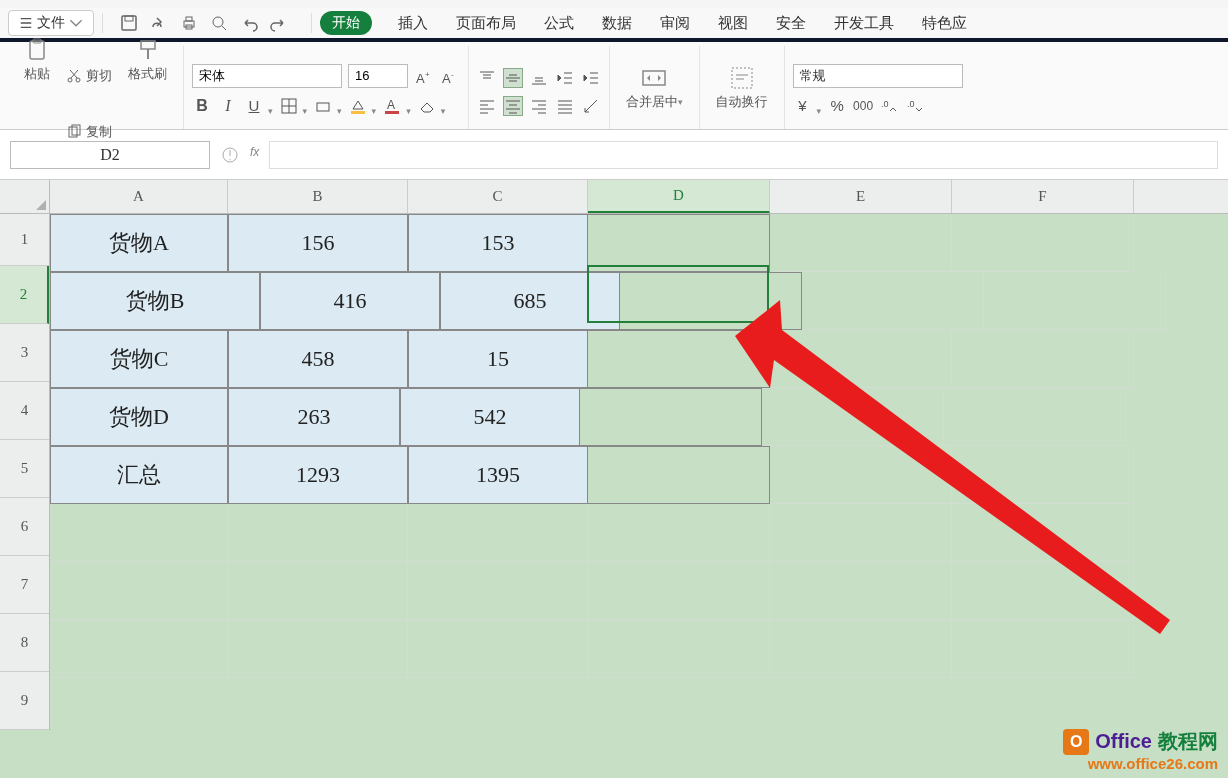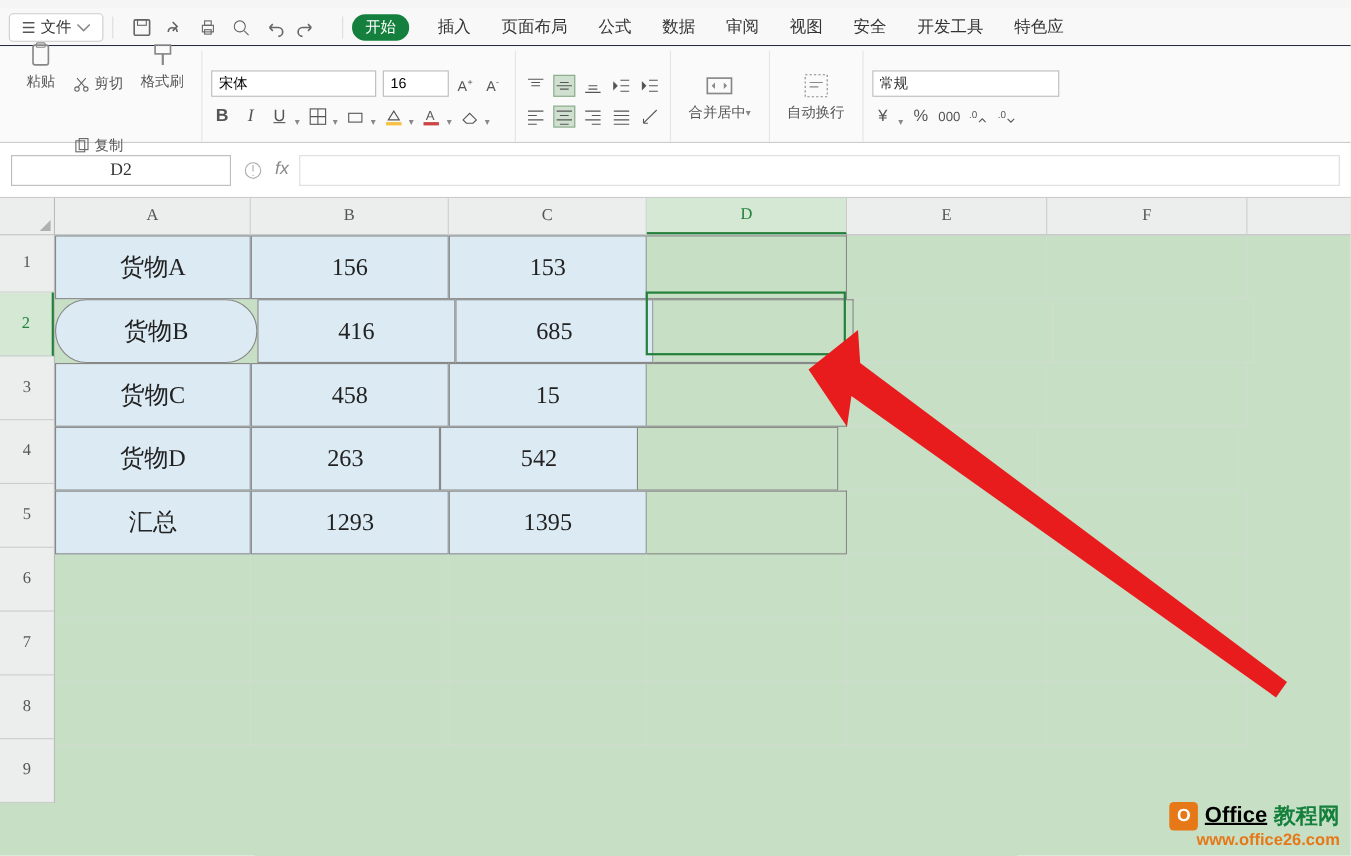--- a/index.html
+++ b/index.html
@@ -2,50 +2,50 @@
 <html><head>
 <meta charset="utf-8">
 <style>
 * { box-sizing: border-box; margin: 0; padding: 0; }
 body { font-family: "Microsoft YaHei", sans-serif; font-size: 13px; color: #333; background: #fff; width: 1228px; height: 778px; overflow: hidden; position: relative; }
 
 
 .titlebar { height: 8px; background: #f5f5f5; }
 
 
-.menubar { display: flex; align-items: center; height: 34px; padding: 0 8px; background: #f8f8f8; border-bottom: 1px solid #0f172a; gap: 4px; }
+.menubar { display: flex; align-items: center; height: 34px; padding: 0 8px; background: #f8f8f8; border-bottom: 4px solid #0f172a; gap: 4px; }
 .file-btn { display: flex; align-items: center; gap: 4px; padding: 3px 10px; border: 1px solid #ccc; border-radius: 4px; background: #fff; cursor: pointer; font-size: 14px; }
 .file-btn svg { width: 14px; height: 14px; }
 .qat { display: flex; align-items: center; gap: 10px; margin-left: 8px; margin-right: 14px; }
 .qat-icon { width: 20px; height: 20px; color: #666; cursor: pointer; display: flex; align-items: center; justify-content: center; }
 .qat-sep { width: 1px; height: 20px; background: #ddd; margin: 0 4px; }
 .tabs { display: flex; align-items: center; gap: 24px; }
 .tab { font-size: 15px; color: #333; cursor: pointer; padding: 4px 2px; }
 .tab.active { background: #15803d; color: #fff; padding: 3px 12px; border-radius: 12px; font-size: 14px; }
 
 
 .ribbon { display: flex; height: 88px; background: #fafafa; border-bottom: 1px solid #ccc; padding: 4px 8px 0 8px; }
 .rib-group { display: flex; flex-direction: column; padding: 2px 8px; border-right: 1px solid #e4e4e4; justify-content: center; }
 .rib-row { display: flex; align-items: flex-end; gap: 6px; height: 28px; }
 .rib-bigbtn { display: flex; flex-direction: column; align-items: center; justify-content: flex-start; gap: 2px; padding: 4px 8px; cursor: pointer; color: #555; font-size: 13px; }
 .rib-bigbtn svg { width: 26px; height: 26px; }
-.rib-smbtn { display: flex; align-items: flex-end; gap: 4px; padding: 2px 4px; cursor: pointer; color: #555; font-size: 13px; margin-top: 32px; }
+.rib-smbtn { display: flex; align-items: center; gap: 4px; padding: 2px 4px; cursor: pointer; color: #555; font-size: 13px; margin-top: 32px; }
 .rib-smbtn svg { width: 16px; height: 16px; }
 .font-select { width: 150px; height: 24px; border: 1px solid #bbb; padding: 0 6px; font-size: 13px; background: #fff; }
 .size-select { width: 60px; height: 24px; border: 1px solid #bbb; padding: 0 6px; font-size: 13px; background: #fff; }
 .ic { width: 20px; height: 20px; display: inline-flex; align-items: center; justify-content: center; color: #555; cursor: pointer; }
 .ic svg { width: 18px; height: 18px; }
 .dd { font-size: 9px; color: #888; margin-left: -2px; }
 .numfmt { width: 170px; height: 24px; border: 1px solid #bbb; padding: 0 6px; font-size: 13px; background: #fff; display: flex; align-items: center; }
 
 
 .fbar-row { display: flex; align-items: center; height: 50px; border-bottom: 1px solid #ccc; padding: 0 10px; gap: 10px; }
 .namebox { width: 200px; height: 28px; border: 1px solid #bbb; background: #fff; display: flex; align-items: center; justify-content: center; font-size: 16px; font-family: "Times New Roman", serif; }
 .fbar-icons { display: flex; gap: 10px; color: #888; }
-.fbar-fx { font-style: italic; font-size: 16px; color: #888; }
+.fbar-fx { font-style: italic; font-size: 12px; color: #888; }
 .fbar-input { flex: 1; height: 28px; border: 1px solid #ddd; background: #fff; }
 
 
 .sheet-wrap { position: relative; background: #c7dfc5; height: 598px; overflow: hidden; }
 .corner { position: absolute; left: 0; top: 0; width: 50px; height: 34px; background: #eceeee; border-right: 1px solid #bbb; border-bottom: 1px solid #bbb; display:flex; align-items:center; justify-content:center;}
 .corner::after{content:"";width:0;height:0;border-left:10px solid transparent;border-bottom:10px solid #b0b0b0;position:absolute;right:3px;bottom:3px;}
 .col-headers { position: absolute; left: 50px; top: 0; right: 0; height: 34px; display: flex; background: #eceeee; border-bottom: 1px solid #bbb; }
 .col-h { border-right: 1px solid #ccc; display: flex; align-items: center; justify-content: center; font-size: 15px; color: #555; font-family: "Times New Roman", serif;}
 .col-h.active { background: #d4e8d4; color: #22803a; border-bottom: 2px solid #22803a; }
 .row-headers { position: absolute; left: 0; top: 34px; width: 50px; background: #eceeee; border-right: 1px solid #bbb; }
@@ -59,21 +59,21 @@
 .empty-d { background: #c7dfc5; border-top:1px solid #888; border-bottom:1px solid #888; border-right:1px solid #888;}
 .selection { position: absolute; border: 2px solid #22803a; pointer-events: none; }
 .sel-handle { position:absolute; width:7px; height:7px; background:#22803a; right:-4px; bottom:-4px;}
 
 
 .arrow-svg { position: absolute; pointer-events: none; }
 
 
 .watermark { position: absolute; right: 10px; bottom: 6px; text-align: right; }
 .wm-line1 { display:flex; align-items:center; gap:6px; font-size: 20px; font-weight:bold;}
-.wm-office { color:#000000;text-decoration:underline;}
+.wm-office { color:#4c1d95;}
 .wm-jiaocheng { color:#15803d;font-family:Liberation Serif, serif;}
 .wm-url { color:#e67817; font-size:15px; font-weight:bold;}
 .wm-logo { width:26px; height:26px; background:#e67817; border-radius:4px; display:flex; align-items:center; justify-content:center; color:#fff; font-weight:bold; font-size:16px;}
 
 </style>
 </head>
 <body>
 
 <div class="titlebar"></div>
 
@@ -390,21 +390,21 @@
   <div class="cells" id="cells">
       <div class="cell-row">
         <div class="cell data-cell" style="width: 178px; height: 58px;">货物A</div>
         <div class="cell data-cell" style="width: 180px; height: 58px;">156</div>
         <div class="cell data-cell" style="width: 180px; height: 58px;">153</div>
         <div class="cell empty-d" style="width: 182px; height: 58px;"></div>
         <div class="cell " style="width: 182px; height: 58px;"></div>
         <div class="cell " style="width: 182px; height: 58px;"></div>
       </div>
       <div class="cell-row">
-        <div class="cell data-cell" style="width: 184px; height: 58px; border-radius: 29px;">货物B</div>
+        <div class="cell data-cell" style="width: 210px; height: 58px;">货物B</div>
         <div class="cell data-cell" style="width: 180px; height: 58px;">416</div>
         <div class="cell data-cell" style="width: 180px; height: 58px;">685</div>
         <div class="cell empty-d" style="width: 182px; height: 58px;"></div>
         <div class="cell " style="width: 182px; height: 58px;"></div>
         <div class="cell " style="width: 182px; height: 58px;"></div>
       </div>
       <div class="cell-row">
         <div class="cell data-cell" style="width: 178px; height: 58px;">货物C</div>
         <div class="cell data-cell" style="width: 180px; height: 58px;">458</div>
         <div class="cell data-cell" style="width: 180px; height: 58px;">15</div>

